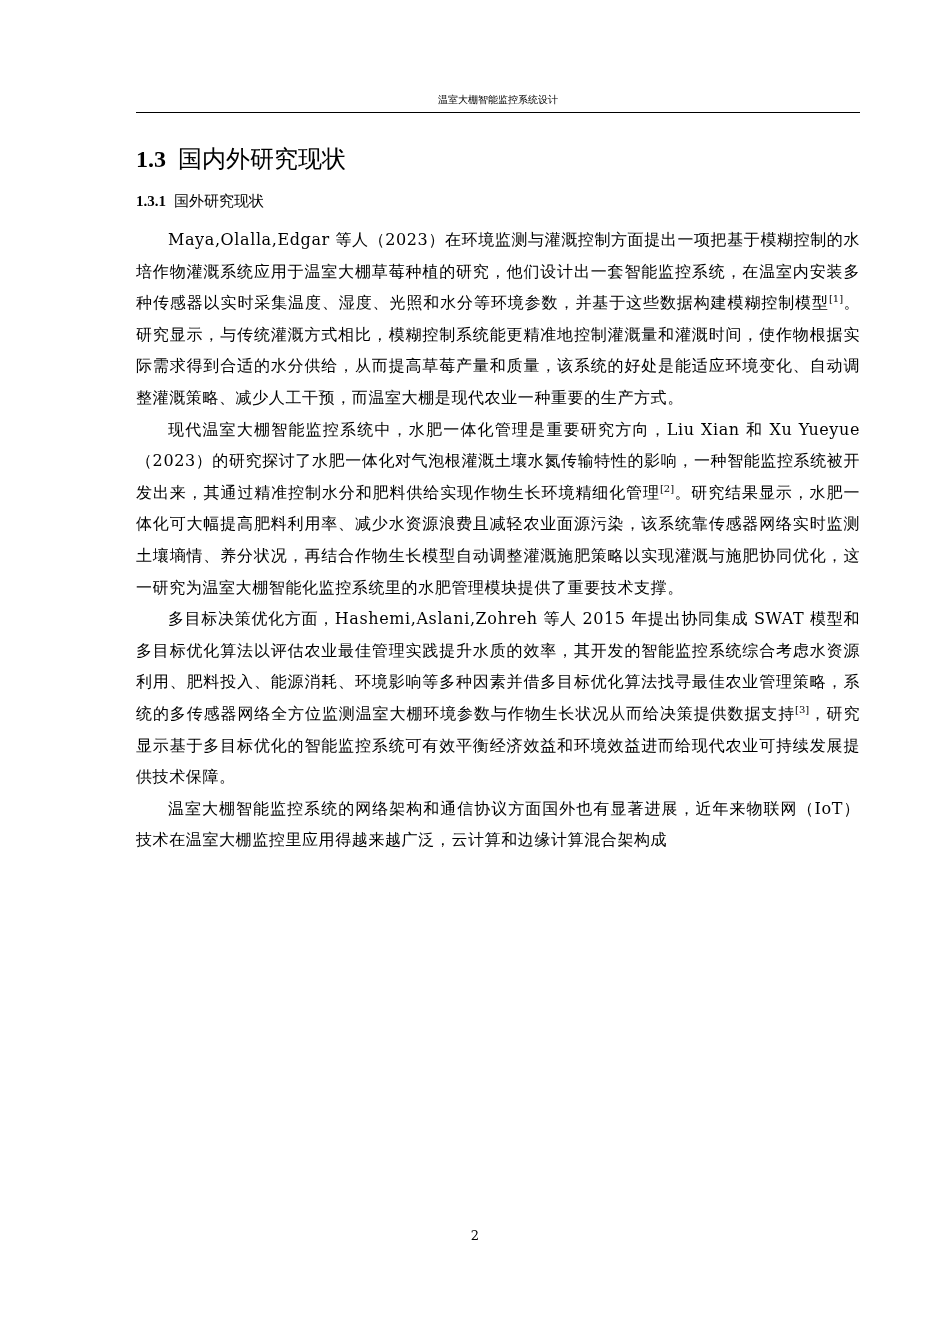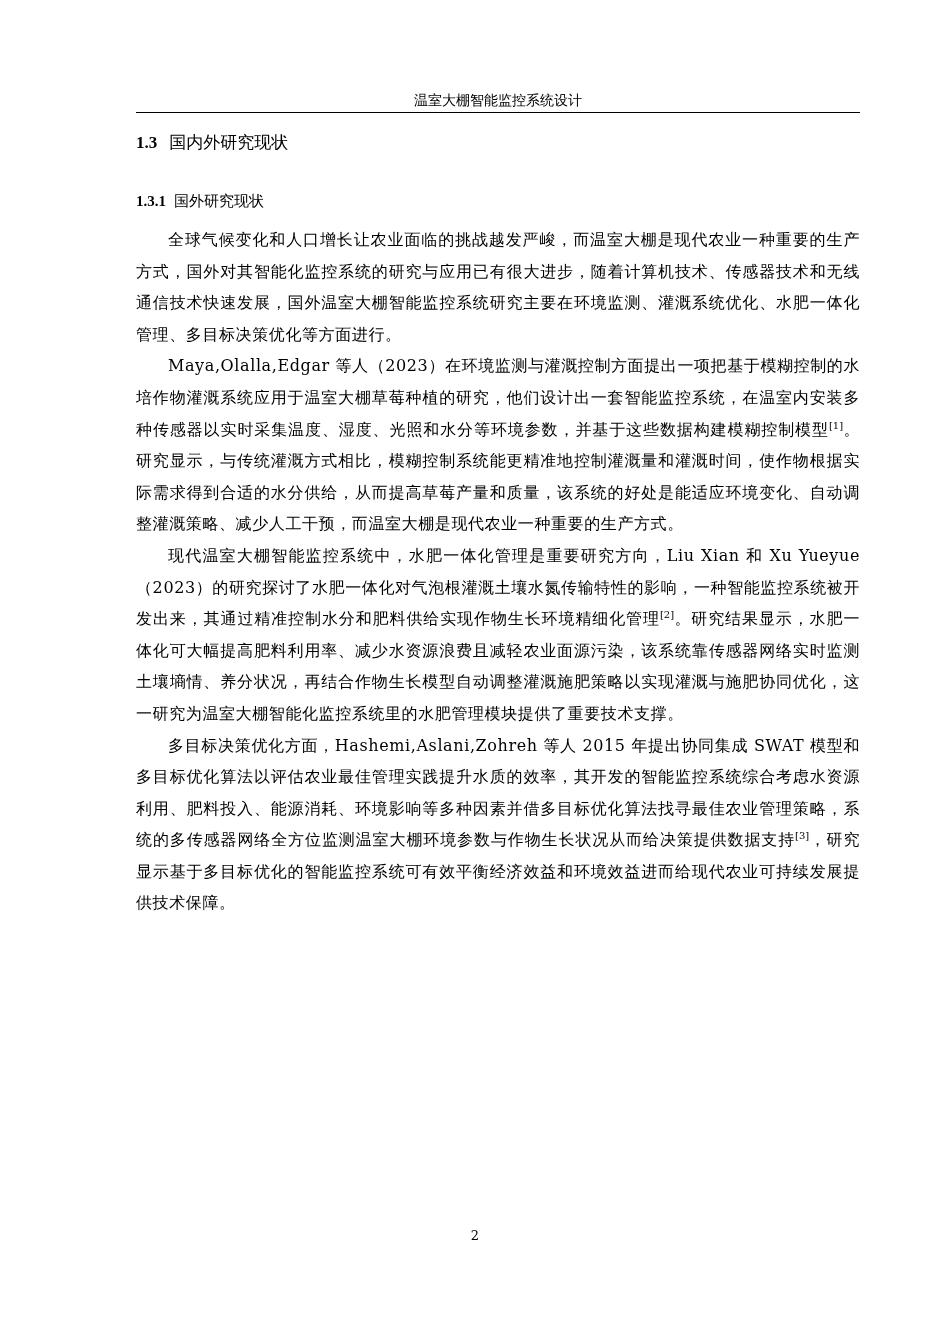--- a/index.html
+++ b/index.html
@@ -1,21 +1,21 @@
 <!DOCTYPE html>
 <html><head>
 <meta charset="utf-8">
 <style>
   html, body { margin: 0; padding: 0; background: #ffffff; }
   body { width: 950px; height: 1344px; position: relative; overflow: hidden;
          font-family: "DejaVu Serif", "Liberation Serif", serif; color: #000; }
   .header { position: absolute; left: 136px; top: 91px; width: 724px; text-align: center;
-            font-size: 14px; line-height: 18px; }
+            font-size: 10px; line-height: 18px; }
   .header-rule { position: absolute; left: 136px; top: 112px; width: 724px; height: 1px; background: #000; }
-  .h2 { position: absolute; left: 136px; top: 128px; font-size: 17px; line-height: 28px; font-weight: bold; }
+  .h2 { position: absolute; left: 136px; top: 145px; font-size: 24px; line-height: 28px; font-weight: bold; }
   .h2 .num { font-family: "Liberation Serif", serif; margin-right: 12px; }
   .h2 .txt { font-weight: normal; font-family: "DejaVu Sans", sans-serif; }
   .h3 { position: absolute; left: 136px; top: 190px; font-size: 15px; line-height: 22px; font-weight: bold; text-align: right; }
   .h3 .num { font-family: "Liberation Serif", serif; margin-right: 8px; }
   .h3 .txt { font-weight: normal; font-family: "DejaVu Sans", sans-serif; }
   .body { position: absolute; left: 136px; top: 224px; width: 724px; }
   .para { margin: 0; font-size: 16px; line-height: 31.6px; text-indent: 32px;
           text-align: justify; text-align-last: left; letter-spacing: 0.6px; }
   .para sup { font-size: 10px; line-height: 0; vertical-align: 6px; letter-spacing: 0; }
   .footer { position: absolute; left: 0; width: 950px; top: 1228px; text-align: center; font-size: 13px; }
@@ -28,19 +28,19 @@
 
 <div class="h2">
   <span class="num">1.3</span><span class="txt">国内外研究现状</span>
 </div>
 
 <div class="h3">
   <span class="num">1.3.1</span><span class="txt">国外研究现状</span>
 </div>
 
 <div class="body">
-  <p class="para">全球气候变化和人口增长让农业面临的挑战越发严峻，而温室大棚是现代农业一种重要的生产方式，国外对其智能化监控系统的研究与应用已有很大进步，随着计算机技术、传感器技术和无线通信技术快速发展，国外温室大棚智能监控系统研究主要在环境监测、灌溉系统优化、水肥一体化管理、多目标决策优化等方面进行。</p>
   <p class="para"><span>Maya,Olalla,Edgar 等人（2023）在环境监测与灌溉控制方面提出一项把基于模糊控制的水培作物灌溉系统应用于温室大棚草莓种植的研究，他们设计出一套智能监控系统，在温室内安装多种传感器以实时采集温度、湿度、光照和水分等环境参数，并基于这些数据构建模糊控制模型</span><sup>[1]</sup><span>。研究显示，与传统灌溉方式相比，模糊控制系统能更精准地控制灌溉量和灌溉时间，使作物根据实际需求得到合适的水分供给，从而提高草莓产量和质量，该系统的好处是能适应环境变化、自动调整灌溉策略、减少人工干预，而温室大棚是现代农业一种重要的生产方式。</span></p>
   <p class="para"><span>现代温室大棚智能监控系统中，水肥一体化管理是重要研究方向，Liu Xian 和 Xu Yueyue（2023）的研究探讨了水肥一体化对气泡根灌溉土壤水氮传输特性的影响，一种智能监控系统被开发出来，其通过精准控制水分和肥料供给实现作物生长环境精细化管理</span><sup>[2]</sup><span>。研究结果显示，水肥一体化可大幅提高肥料利用率、减少水资源浪费且减轻农业面源污染，该系统靠传感器网络实时监测土壤墒情、养分状况，再结合作物生长模型自动调整灌溉施肥策略以实现灌溉与施肥协同优化，这一研究为温室大棚智能化监控系统里的水肥管理模块提供了重要技术支撑。</span></p>
   <p class="para"><span>多目标决策优化方面，Hashemi,Aslani,Zohreh 等人 2015 年提出协同集成 SWAT 模型和多目标优化算法以评估农业最佳管理实践提升水质的效率，其开发的智能监控系统综合考虑水资源利用、肥料投入、能源消耗、环境影响等多种因素并借多目标优化算法找寻最佳农业管理策略，系统的多传感器网络全方位监测温室大棚环境参数与作物生长状况从而给决策提供数据支持</span><sup>[3]</sup><span>，研究显示基于多目标优化的智能监控系统可有效平衡经济效益和环境效益进而给现代农业可持续发展提供技术保障。</span></p>
+  <p class="para">温室大棚智能监控系统的网络架构和通信协议方面国外也有显著进展，近年来物联网（IoT）技术在温室大棚监控里应用得越来越广泛，云计算和边缘计算混合架构成</p>
 </div>
 
 <div class="footer">2</div>
 
 </body></html>

